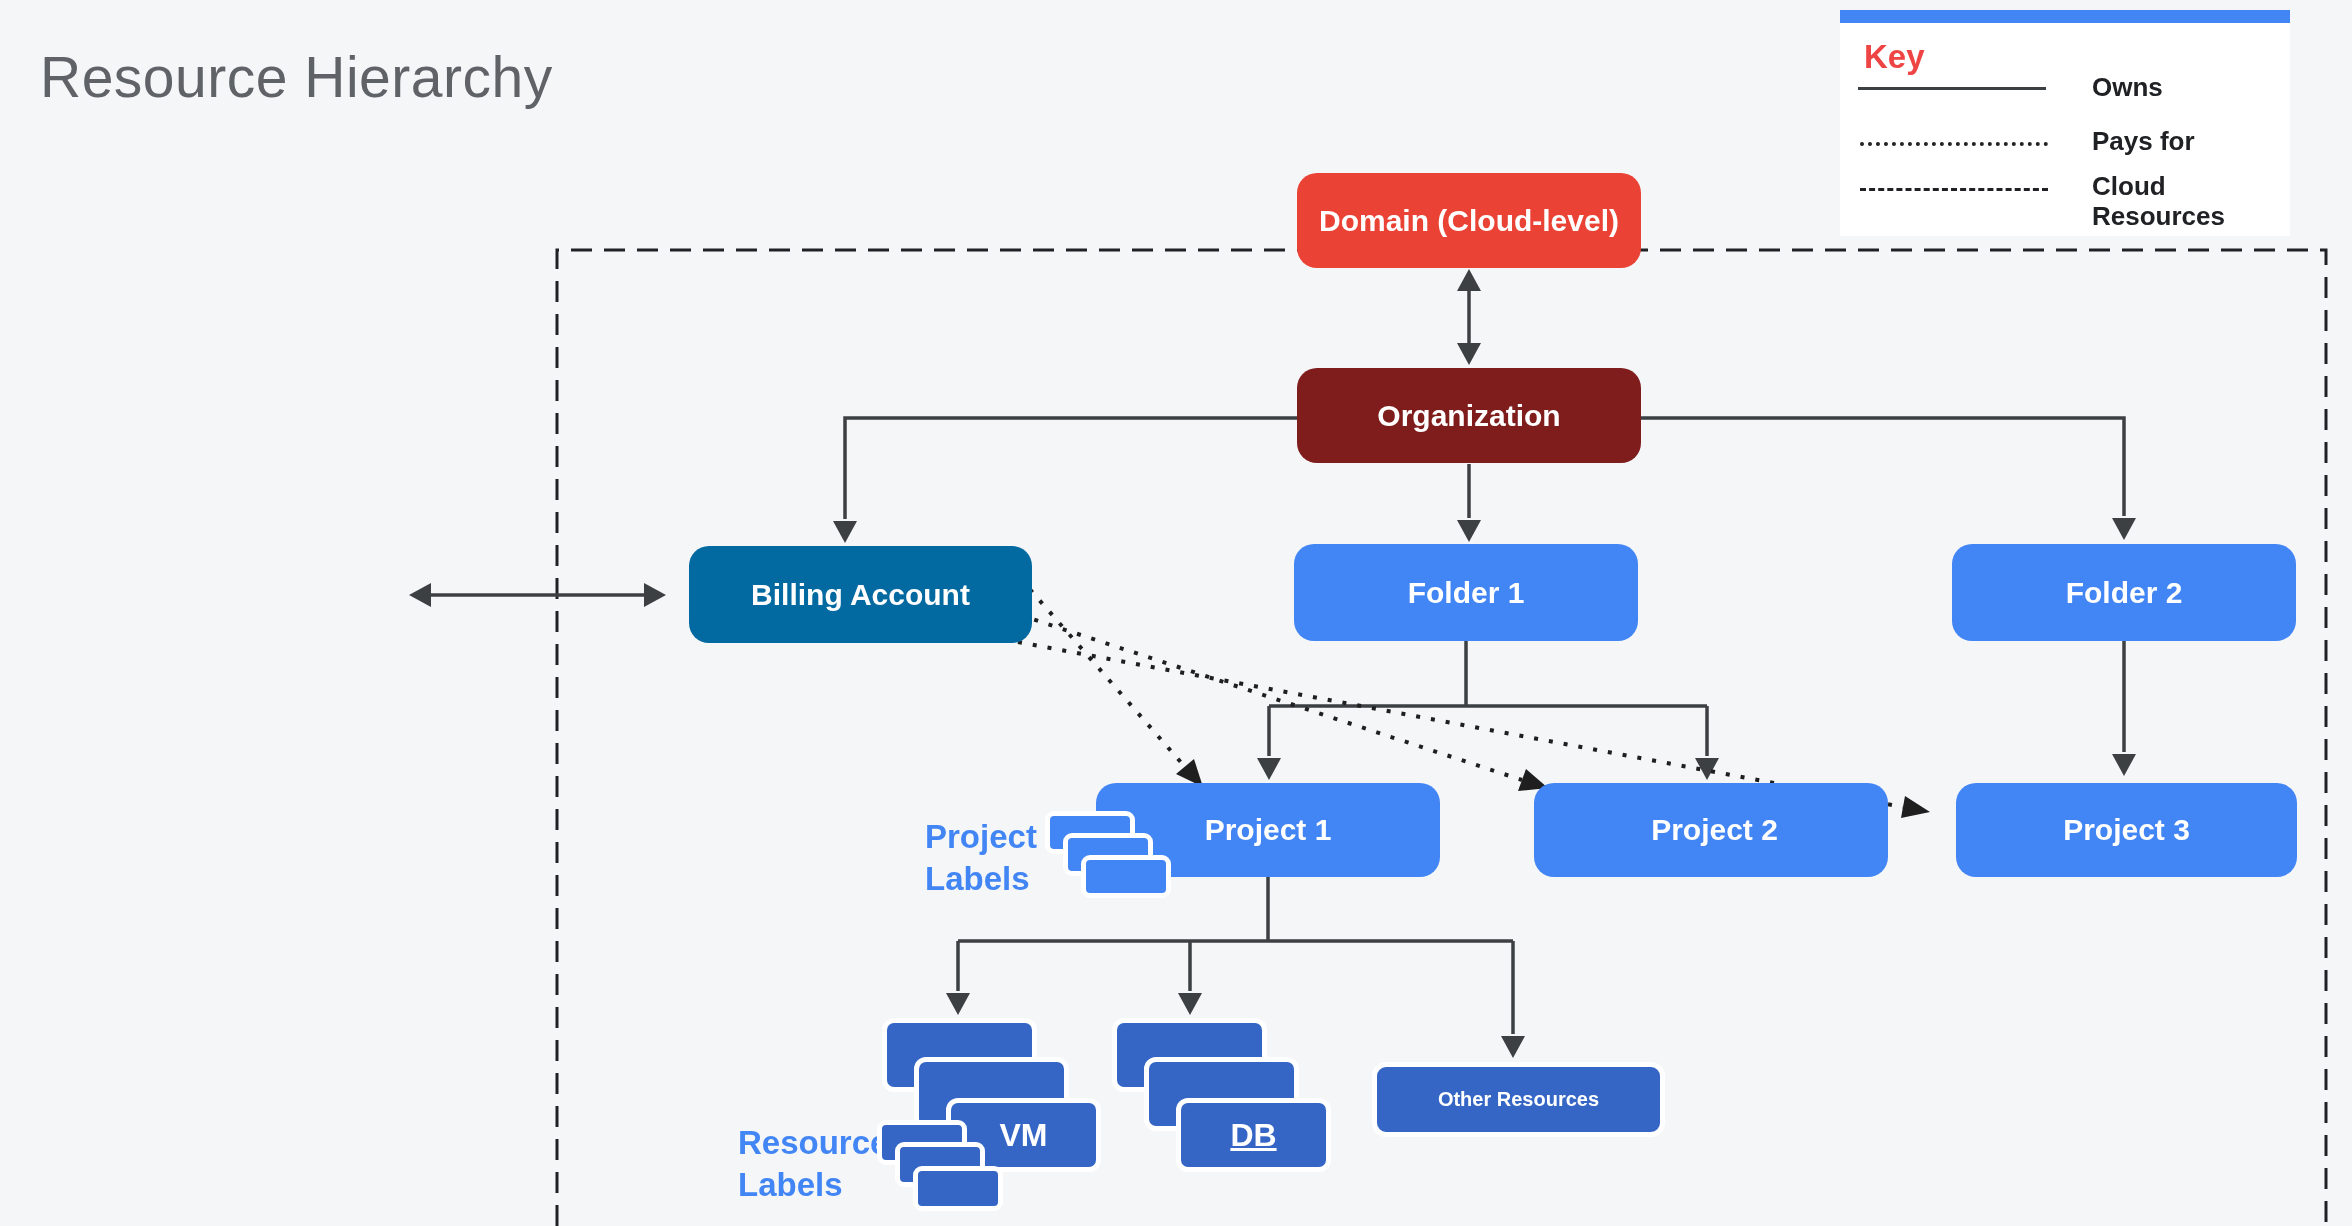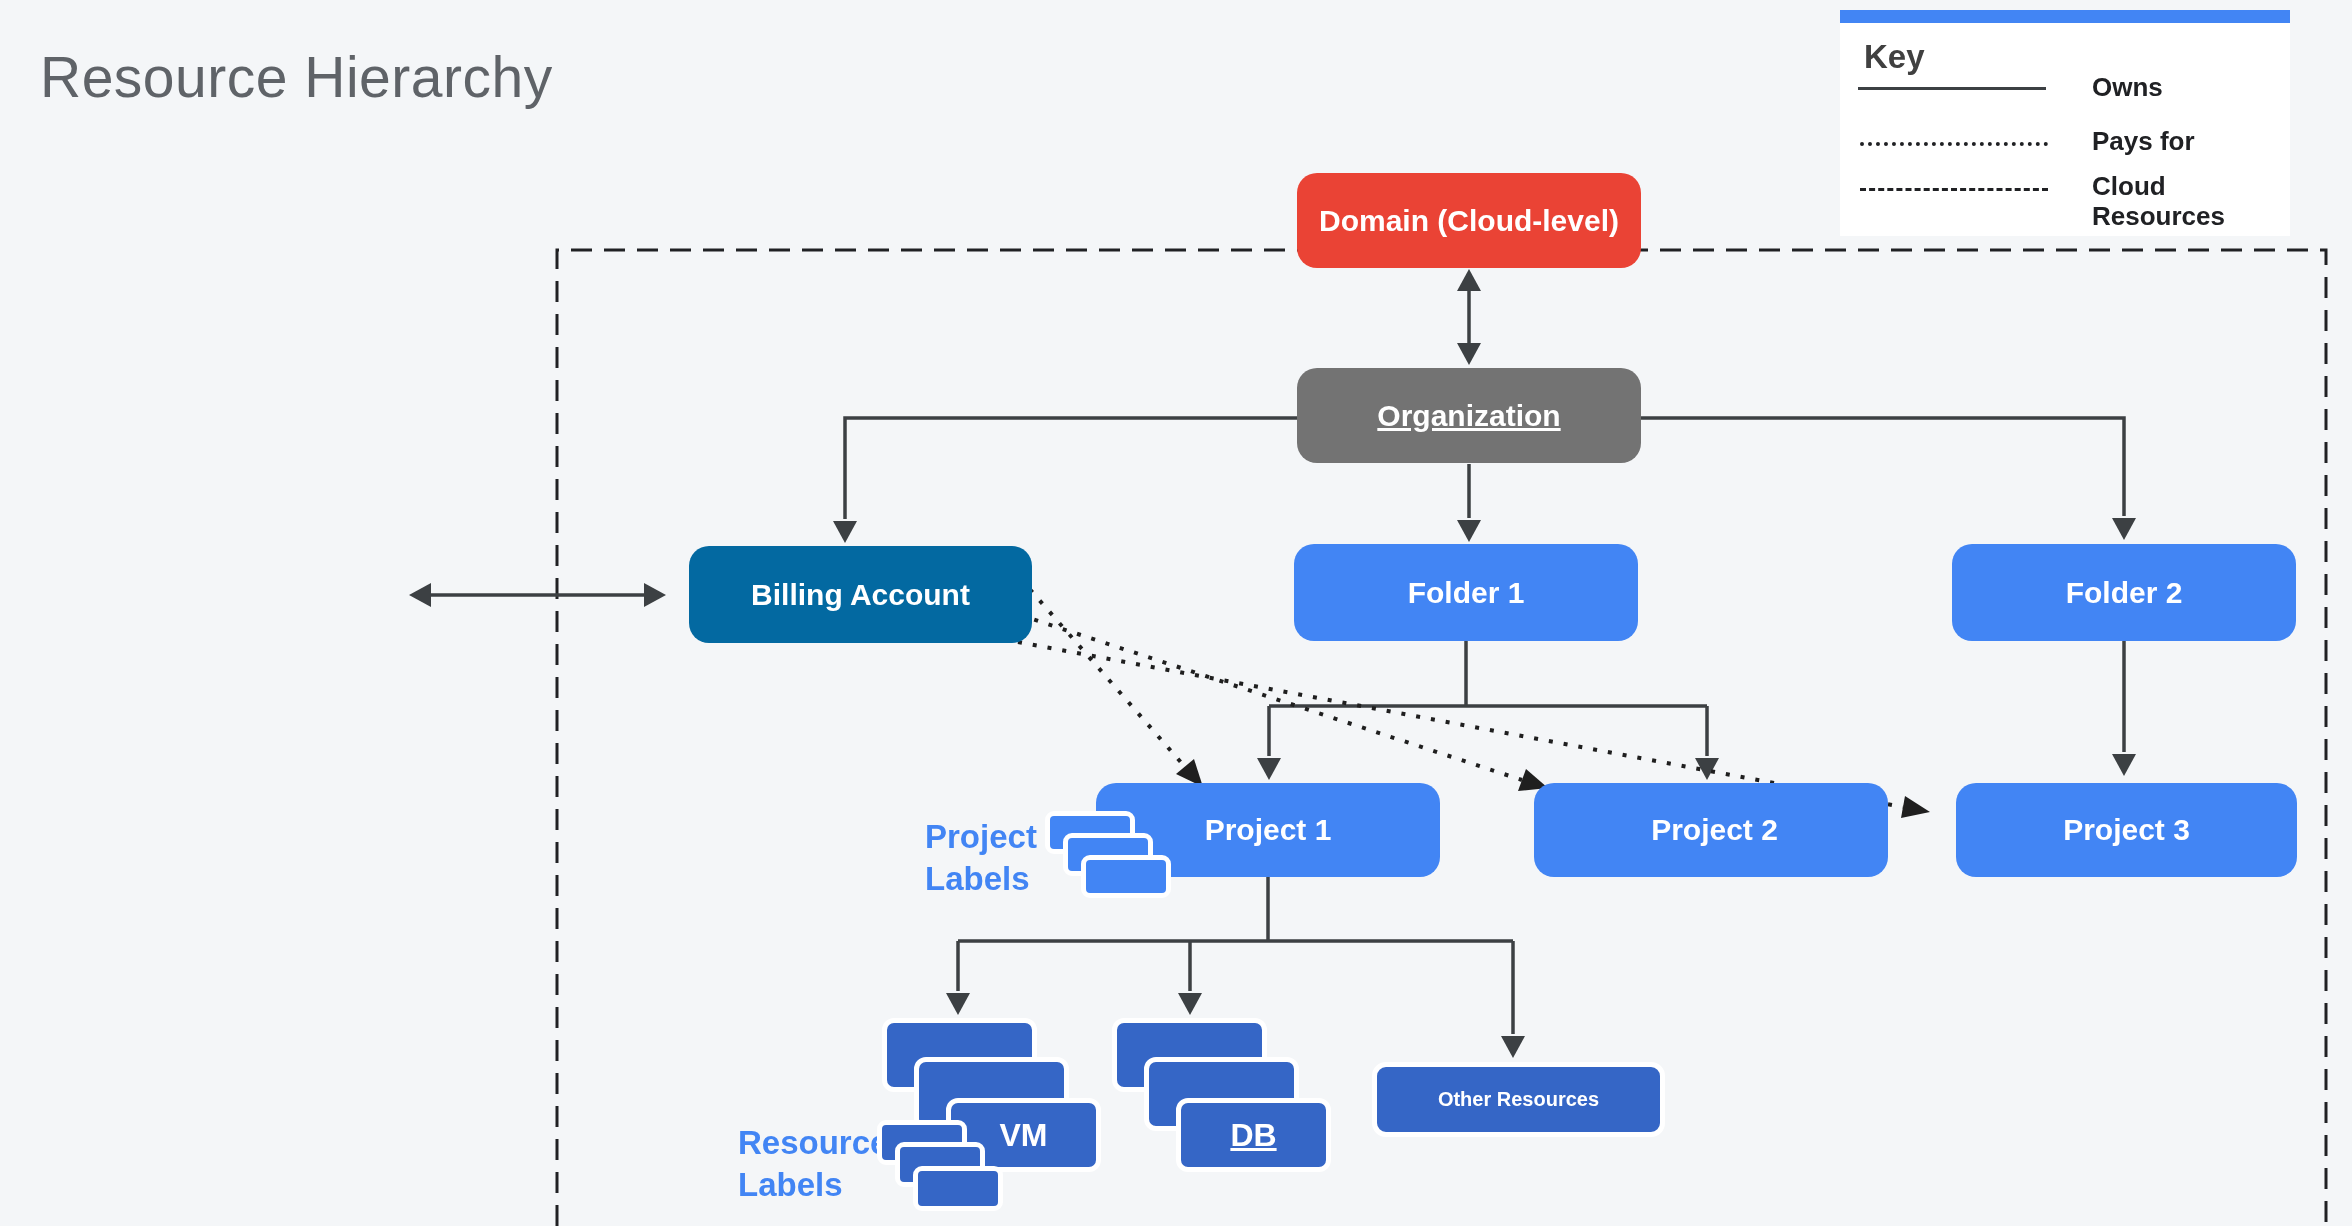--- a/index.html
+++ b/index.html
@@ -15,21 +15,21 @@
     position:absolute;left:40px;top:44px;z-index:2;
     font-size:57px;font-weight:400;color:#5F6368;letter-spacing:.5px;
   }
 
   
   .node{
     position:absolute;z-index:2;display:flex;align-items:center;justify-content:center;
     color:#fff;font-weight:bold;font-size:30px;border-radius:20px;text-align:center;
   }
   .n-domain   {left:1297px;top:173px;width:344px;height:95px;background:#EA4335;}
-  .n-org      {left:1297px;top:368px;width:344px;height:95px;background:#737373;text-decoration:underline;}
+  .n-org      {left:1297px;top:368px;width:344px;height:95px;background:#7f1d1d;}
   .n-payments {left:53px;  top:546px;width:346px;height:97px;background:#F9B908;}
   .n-billing  {left:675px; top:546px;width:343px;height:97px;background:#0369a1;margin-left:14px;}
   .n-folder1  {left:1294px;top:544px;width:344px;height:97px;background:#4285F4;}
   .n-folder2  {left:1952px;top:544px;width:344px;height:97px;background:#4285F4;}
   .n-project1 {left:1096px;top:783px;width:344px;height:94px;background:#4285F4;}
   .n-project2 {left:1534px;top:783px;width:347px;height:94px;background:#4285F4;padding-left:7px;}
   .n-project3 {left:1956px;top:783px;width:341px;height:94px;background:#4285F4;}
   .n-other{
     left:1372px;top:1062px;width:283px;height:65px;background:#3566C6;
     border:5px solid #fff;border-radius:14px;font-size:20px;z-index:3;
@@ -54,21 +54,21 @@
     position:absolute;z-index:2;color:#4285F4;font-weight:bold;font-size:33px;line-height:1.28;
   }
   .a-project{left:925px;top:816px;}
   .a-resource{left:738px;top:1122px;}
 
   
   .key{
     position:absolute;left:1840px;top:10px;width:450px;height:226px;background:#fff;z-index:2;
   }
   .key-bar{position:absolute;left:0;top:0;width:100%;height:13px;background:#4285F4;}
-  .key-title{position:absolute;left:24px;top:28px;font-size:33px;font-weight:bold;color:#404040;}
+  .key-title{position:absolute;left:24px;top:28px;font-size:33px;font-weight:bold;color:#ef4444;}
   .key-line{position:absolute;width:188px;height:0;}
   .kl-solid {left:18px;top:77px;border-top:3.5px solid #3C4043;}
   .kl-dotted{left:20px;top:132px;border-top:4px dotted #202124;}
   .kl-dashed{left:20px;top:178px;border-top:3.5px dashed #202124;}
   .key-label{position:absolute;left:252px;font-size:26px;font-weight:bold;color:#202124;line-height:1.15;}
   .k-owns{top:63px;}
   .k-pays{top:117px;}
   .k-cloud{top:162px;width:150px;}
 </style>
 </head>

